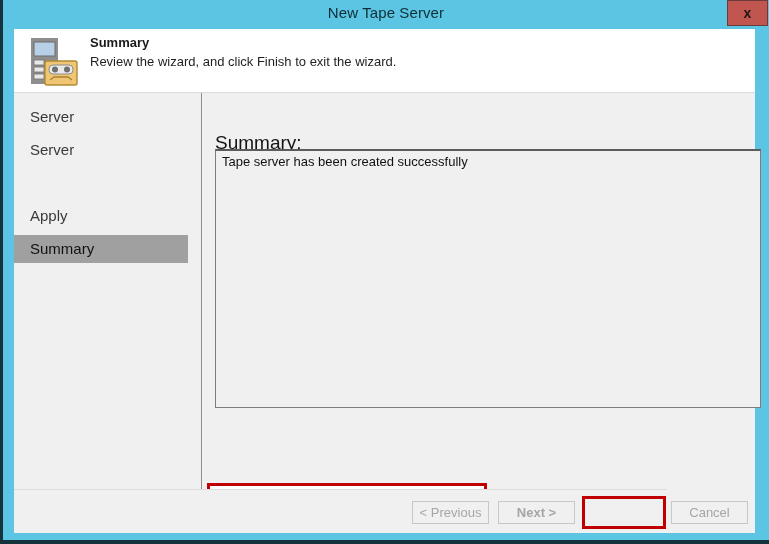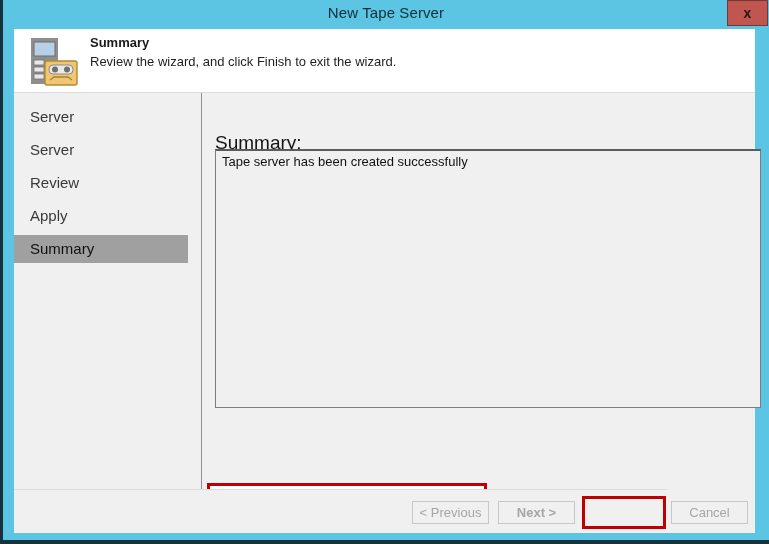--- a/index.html
+++ b/index.html
@@ -293,21 +293,20 @@
           <path d="M25 47 L29 44 L43 44 L47 47" fill="none" stroke="#a9822f" stroke-width="1.3"></path>
         </svg>
       </div>
       <div id="header-title">Summary</div>
       <div id="header-subtitle">Review the wizard, and click Finish to exit the wizard.</div>
     </div>
 
     <div id="sidebar">
       <div class="sidebar-item" style="top:10px">Server</div>
       <div class="sidebar-item" style="top:43px">Server</div>
-      <div class="sidebar-item" style="top:76px">Review</div>
       <div class="sidebar-item" style="top:109px">Apply</div>
       <div class="sidebar-item selected" style="top:142px">Summary</div>
     </div>
     <div id="sidebar-divider"></div>
 
     <div id="main">
       <div id="summary-label">Summary:</div>
 
       <div id="summary-box">
         <div id="summary-text">Tape server has been created successfully</div>

